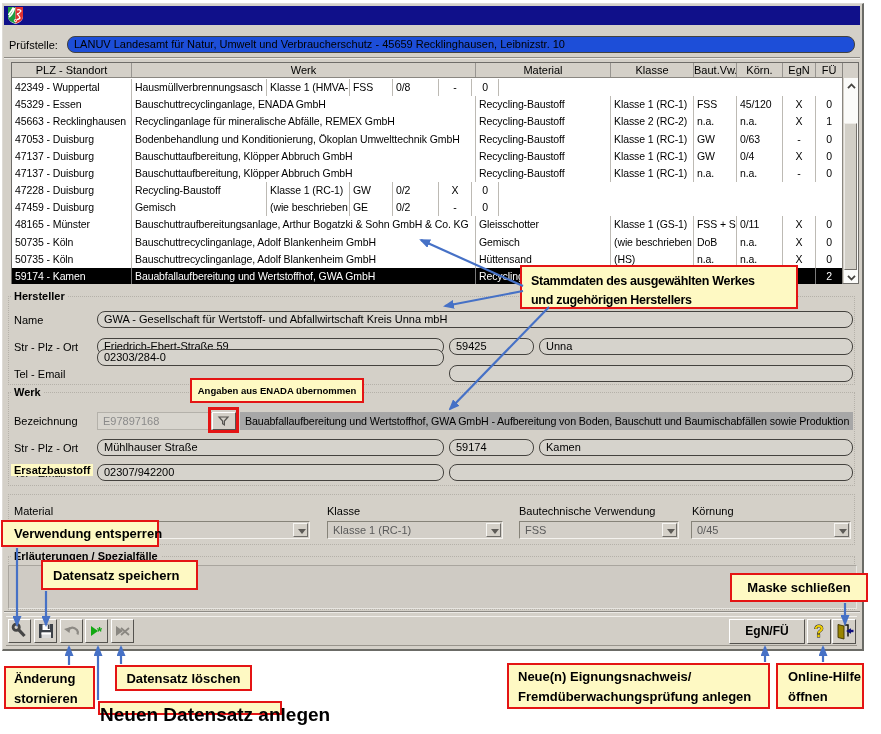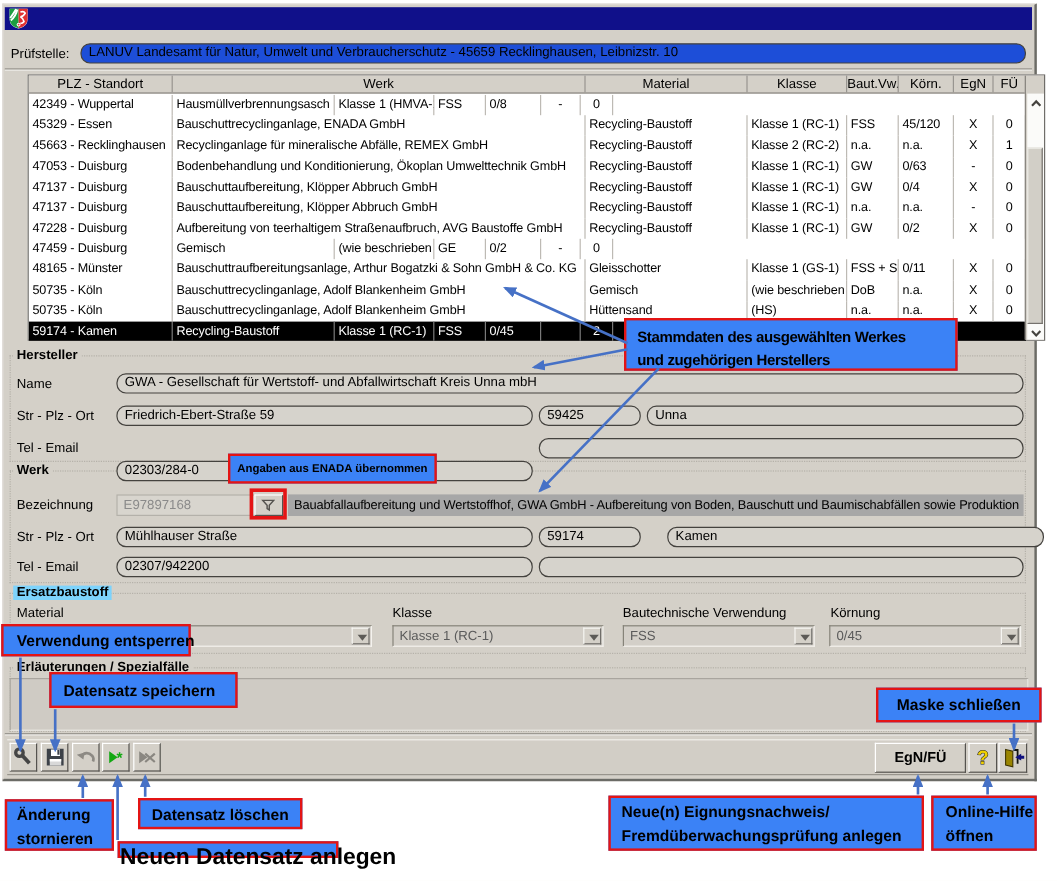--- a/index.html
+++ b/index.html
@@ -5,41 +5,41 @@
 html,body{width:881px;height:734px;background:#fff;font-family:"Liberation Sans",sans-serif;position:relative;overflow:hidden}
 .abs{position:absolute}
 #win{position:absolute;left:2px;top:3px;width:862px;height:648px;background:#d4d0c8;border-top:1px solid #dedbd6;border-left:1px solid #dedbd6;border-right:2px solid #6b6b66;border-bottom:2px solid #6b6b66}
 #tbar{position:absolute;left:4px;top:6px;width:856px;height:19px;background:#10108a;color:#fff;font-weight:bold;font-size:11px;line-height:19px}
 #tbar span{position:absolute;left:23px;top:0}
 .lbl{position:absolute;font-size:11px;color:#000;white-space:nowrap}
 .blbl{position:absolute;font-size:11px;font-weight:bold;color:#000;white-space:nowrap}
 .fld{position:absolute;height:17px;border:1.5px solid #44423e;border-radius:8px;background:#d6d3cc;font-size:11px;line-height:14px;padding-left:6px;white-space:nowrap;overflow:hidden;color:#000}
 .groove{position:absolute;height:2px;border-top:1px solid #8d8a84;border-bottom:1px solid #eceae6}
 
-#tbl{position:absolute;left:23px;top:62px;width:848px;height:222px;background:#fff;border:1px solid #6f6d69}
+#tbl{position:absolute;left:11px;top:62px;width:848px;height:222px;background:#fff;border:1px solid #6f6d69}
 #thead{position:absolute;left:0;top:0;width:831px;height:15px;background:#d4d0c8;border-bottom:1px solid #8a8781}
 .th{float:left;height:14px;font-size:11px;line-height:14px;text-align:center;border-right:1px solid #989590;color:#000;overflow:hidden;white-space:nowrap}
 #tbody{position:absolute;left:0;top:16px;width:831px;height:205px;overflow:hidden}
 .tr{display:flex;height:17.18px;background:#fff;color:#000}
 .tr.sel{background:#000;color:#fff}
 .tc{font-size:10.5px;letter-spacing:-0.1px;line-height:16px;padding-left:3px;white-space:nowrap;overflow:hidden;border-right:1px solid #bdbab4;height:100%}
 .tr.sel .tc{border-right-color:#7a7a7a}
 .tc.c{text-align:center;padding-left:0}
 
 #sbar{position:absolute;right:0;top:0;width:16px;height:220px;background:#d4d0c8;border-left:1px solid #8a8781}
 #strack{position:absolute;left:1px;top:15px;width:14px;height:205px;background:#fbfbf9}
 #sthumb{position:absolute;left:0px;top:45px;width:13px;height:147px;background:#d2cfc7;border:1px solid #edebe7;border-right-color:#75726d;border-bottom-color:#75726d}
 
 .cmb{position:absolute;height:18px;background:#d3cfc8;border:1px solid #868379;border-right-color:#f4f2ee;border-bottom-color:#f4f2ee;font-size:11px;line-height:16px;color:#5a5a5a;padding-left:5px;white-space:nowrap}
 .cmb .btn{position:absolute;right:1px;top:1px;width:15px;height:14px;background:#d4d0c8;border:1px solid #f6f5f2;border-right-color:#6f6d69;border-bottom-color:#6f6d69;text-align:center}
 .cmb .btn:after{content:"";position:absolute;left:4px;top:5px;border-left:4px solid transparent;border-right:4px solid transparent;border-top:5px solid #5d5b57}
 
 .tbtn{position:absolute;background:#d4d0c8;border:1px solid #fff;border-right-color:#55534f;border-bottom-color:#55534f}
 
-.ann{position:absolute;background:#3b82f6;border:2px solid #e41414;color:#000;font-weight:bold;white-space:nowrap;z-index:30}
+.ann{position:absolute;background:#fef9c3;border:2px solid #e41414;color:#000;font-weight:bold;white-space:nowrap;z-index:30}
 .grp{position:absolute;left:8px;width:847px;border:1px dotted #b5b1a9}
 </style></head><body>
 
 <div id="win"></div>
 
 <div id="tbar">
     <svg class="abs" style="left:3px;top:1px" width="17" height="17" viewBox="0 0 17 17">
 <path d="M1,0 h15 v9 q0,6 -7.5,8 q-7.5,-2 -7.5,-8 z" fill="#fff"></path>
 <path d="M1,0 h7.5 v16.6 q-7.5,-2 -7.5,-7.6 z" fill="#1d9e41"></path>
 <path d="M8.5,0 H16 v9 q0,5.6 -7.5,7.6 z" fill="#e03131"></path>
@@ -120,21 +120,20 @@
         <div class="tc" style="width:344px">Bauschuttaufbereitung, Klöpper Abbruch GmbH</div>
         <div class="tc" style="width:135px">Recycling-Baustoff</div>
         <div class="tc" style="width:83px">Klasse 1 (RC-1)</div>
         <div class="tc" style="width:43px">n.a.</div>
         <div class="tc" style="width:46px">n.a.</div>
         <div class="tc c" style="width:33px">-</div>
         <div class="tc c" style="width:27px">0</div>
       </div>
 <div class="tr">
         <div class="tc" style="width:120px">47228 - Duisburg</div>
-        <div class="tc" style="width:344px">Aufbereitung von teerhaltigem Straßenaufbruch, AVG Baustoffe GmbH</div>
         <div class="tc" style="width:135px">Recycling-Baustoff</div>
         <div class="tc" style="width:83px">Klasse 1 (RC-1)</div>
         <div class="tc" style="width:43px">GW</div>
         <div class="tc" style="width:46px">0/2</div>
         <div class="tc c" style="width:33px">X</div>
         <div class="tc c" style="width:27px">0</div>
       </div>
 <div class="tr">
         <div class="tc" style="width:120px">47459 - Duisburg</div>
         <div class="tc" style="width:135px">Gemisch</div>
@@ -169,20 +168,21 @@
         <div class="tc" style="width:344px">Bauschuttrecyclinganlage, Adolf Blankenheim GmbH</div>
         <div class="tc" style="width:135px">Hüttensand</div>
         <div class="tc" style="width:83px">(HS)</div>
         <div class="tc" style="width:43px">n.a.</div>
         <div class="tc" style="width:46px">n.a.</div>
         <div class="tc c" style="width:33px">X</div>
         <div class="tc c" style="width:27px">0</div>
       </div>
 <div class="tr sel">
         <div class="tc" style="width:120px">59174 - Kamen</div>
+        <div class="tc" style="width:344px">Bauabfallaufbereitung und Wertstoffhof, GWA GmbH</div>
         <div class="tc" style="width:135px">Recycling-Baustoff</div>
         <div class="tc" style="width:83px">Klasse 1 (RC-1)</div>
         <div class="tc" style="width:43px">FSS</div>
         <div class="tc" style="width:46px">0/45</div>
         <div class="tc c" style="width:33px"></div>
         <div class="tc c" style="width:27px">2</div>
       </div>
   </div>
   <div id="sbar">
       <div id="strack">
@@ -202,41 +202,41 @@
 <div class="grp" style="top:494px;height:51px"></div>
 <div class="grp" style="top:556px;height:54px"></div>
 <div class="blbl" style="left:11px;top:290px;background:#d4d0c8;padding:0 3px">Hersteller</div>
 <div class="lbl" style="left:14px;top:314px">Name</div>
 <div class="fld" style="left:97px;top:311px;width:756px">GWA - Gesellschaft für Wertstoff- und Abfallwirtschaft Kreis Unna mbH</div>
 <div class="lbl" style="left:14px;top:341px">Str - Plz - Ort</div>
 <div class="fld" style="left:97px;top:338px;width:347px">Friedrich-Ebert-Straße 59</div>
 <div class="fld" style="left:449px;top:338px;width:85px">59425</div>
 <div class="fld" style="left:539px;top:338px;width:314px">Unna</div>
 <div class="lbl" style="left:14px;top:368px">Tel - Email</div>
-<div class="fld" style="left:97px;top:384px;width:347px">02303/284-0</div>
+<div class="fld" style="left:97px;top:349px;width:347px">02303/284-0</div>
 <div class="fld" style="left:449px;top:365px;width:404px"></div>
 
 <div class="blbl" style="left:11px;top:386px;background:#d4d0c8;padding:0 3px">Werk</div>
 <div class="lbl" style="left:14px;top:415px">Bezeichnung</div>
 <div class="abs" style="left:97px;top:412px;width:118px;height:18px;background:#d8d5ce;border:1px solid #b4b1aa;font-size:11px;line-height:16px;color:#8a8a8a;padding-left:5px">E97897168</div>
 <div class="abs" style="left:212px;top:412px;width:24px;height:18px;background:#d4d0c8;border:1px solid #fff;border-right-color:#55534f;border-bottom-color:#55534f">
  <svg width="22" height="16" viewBox="0 0 22 16">
       <path d="M6,4 h9 l-3.6,4 v4 l-1.8,-1.2 v-2.8 z" fill="none" stroke="#55534f" stroke-width="1.2"></path>
     </svg>
 </div>
 <div class="abs" style="left:240px;top:412px;width:613px;height:18px;background:#a7a7a7;font-size:10.7px;letter-spacing:-0.12px;line-height:18px;color:#000;padding-left:5px;white-space:nowrap;overflow:hidden">Bauabfallaufbereitung und Wertstoffhof, GWA GmbH - Aufbereitung von Boden, Bauschutt und Baumischabfällen sowie Produktion</div>
 <div class="lbl" style="left:14px;top:442px">Str - Plz - Ort</div>
 <div class="fld" style="left:97px;top:439px;width:347px">Mühlhauser Straße</div>
 <div class="fld" style="left:449px;top:439px;width:85px">59174</div>
-<div class="fld" style="left:556px;top:439px;width:314px">Kamen</div>
+<div class="fld" style="left:539px;top:439px;width:314px">Kamen</div>
 <div class="lbl" style="left:14px;top:467px">Tel - Email</div>
 <div class="fld" style="left:97px;top:464px;width:347px">02307/942200</div>
 <div class="fld" style="left:449px;top:464px;width:404px"></div>
 
-<div class="blbl" style="left:11px;top:488px;background:#7dd3fc;padding:0 3px">Ersatzbaustoff</div>
+<div class="blbl" style="left:11px;top:464px;background:#fef9c3;padding:0 3px">Ersatzbaustoff</div>
 <div class="lbl" style="left:14px;top:505px">Material</div>
 <div class="lbl" style="left:327px;top:505px">Klasse</div>
 <div class="lbl" style="left:519px;top:505px">Bautechnische Verwendung</div>
 <div class="lbl" style="left:692px;top:505px">Körnung</div>
 <div class="cmb" style="left:8px;top:521px;width:302px">
     <div class="btn"></div>
   </div>
 <div class="cmb" style="left:327px;top:521px;width:176px">Klasse 1 (RC-1)<div class="btn"></div></div>
 <div class="cmb" style="left:519px;top:521px;width:160px">FSS<div class="btn"></div></div>
 <div class="cmb" style="left:691px;top:521px;width:160px">0/45<div class="btn"></div></div>

